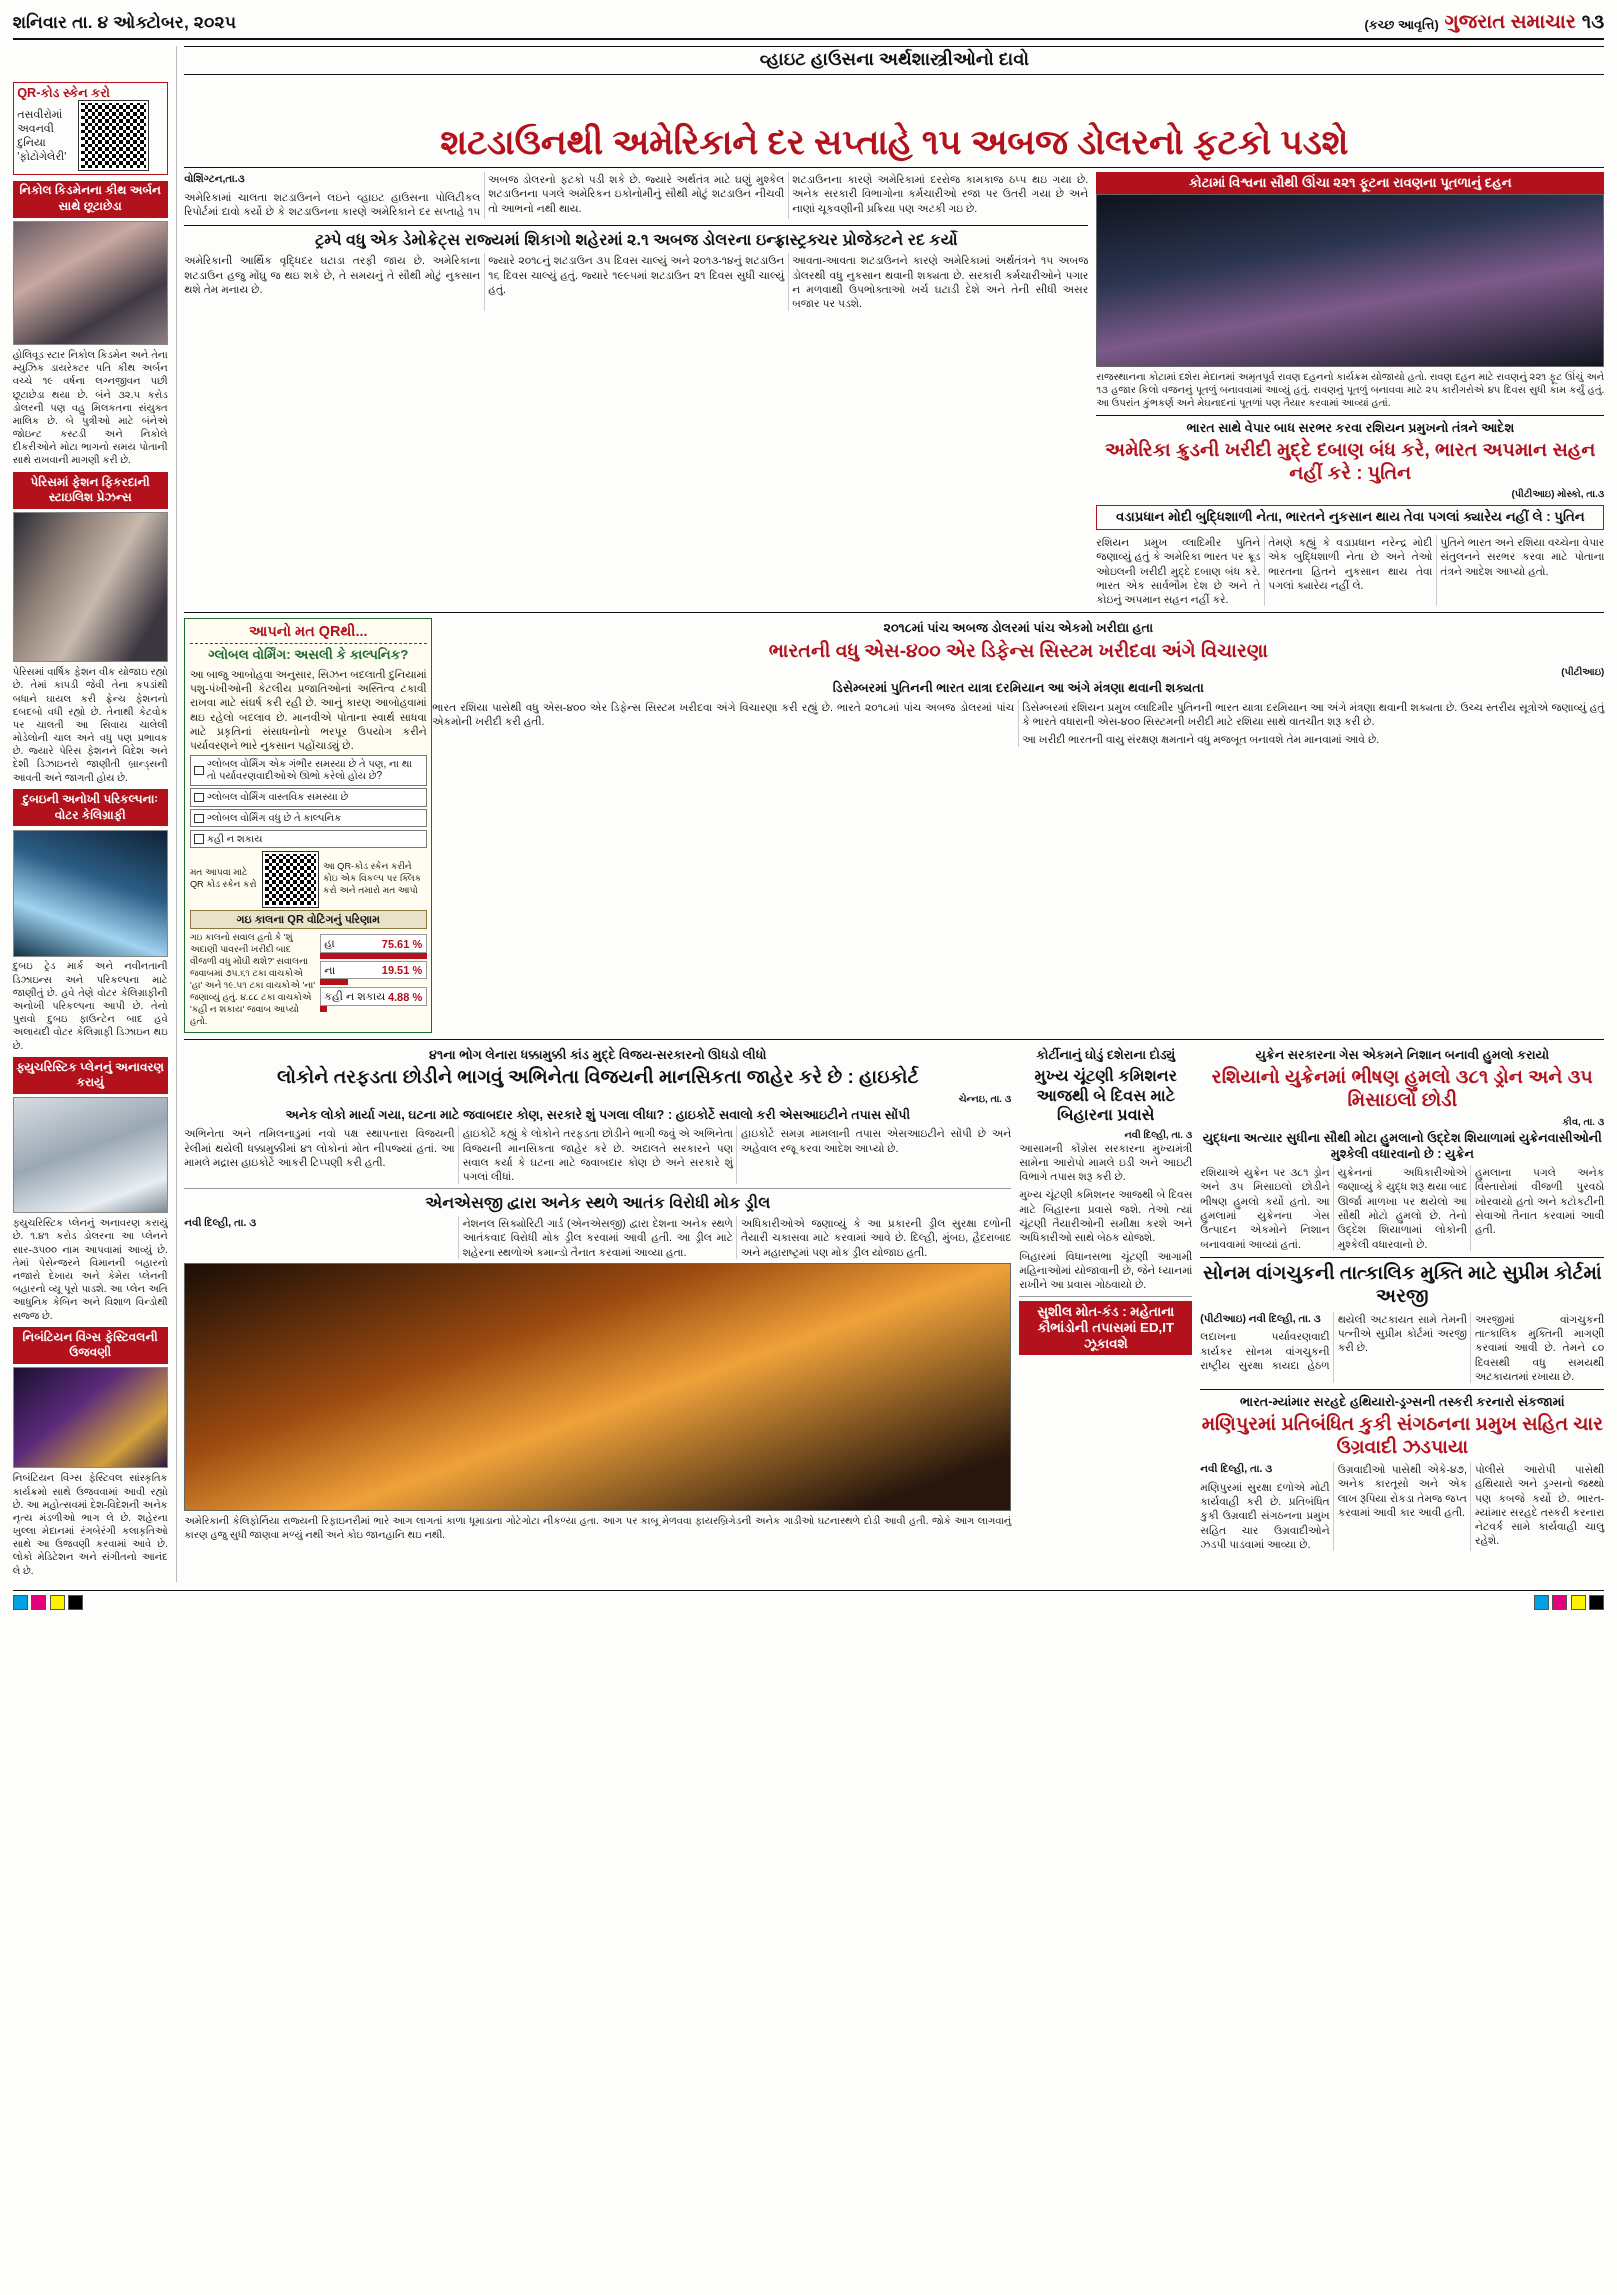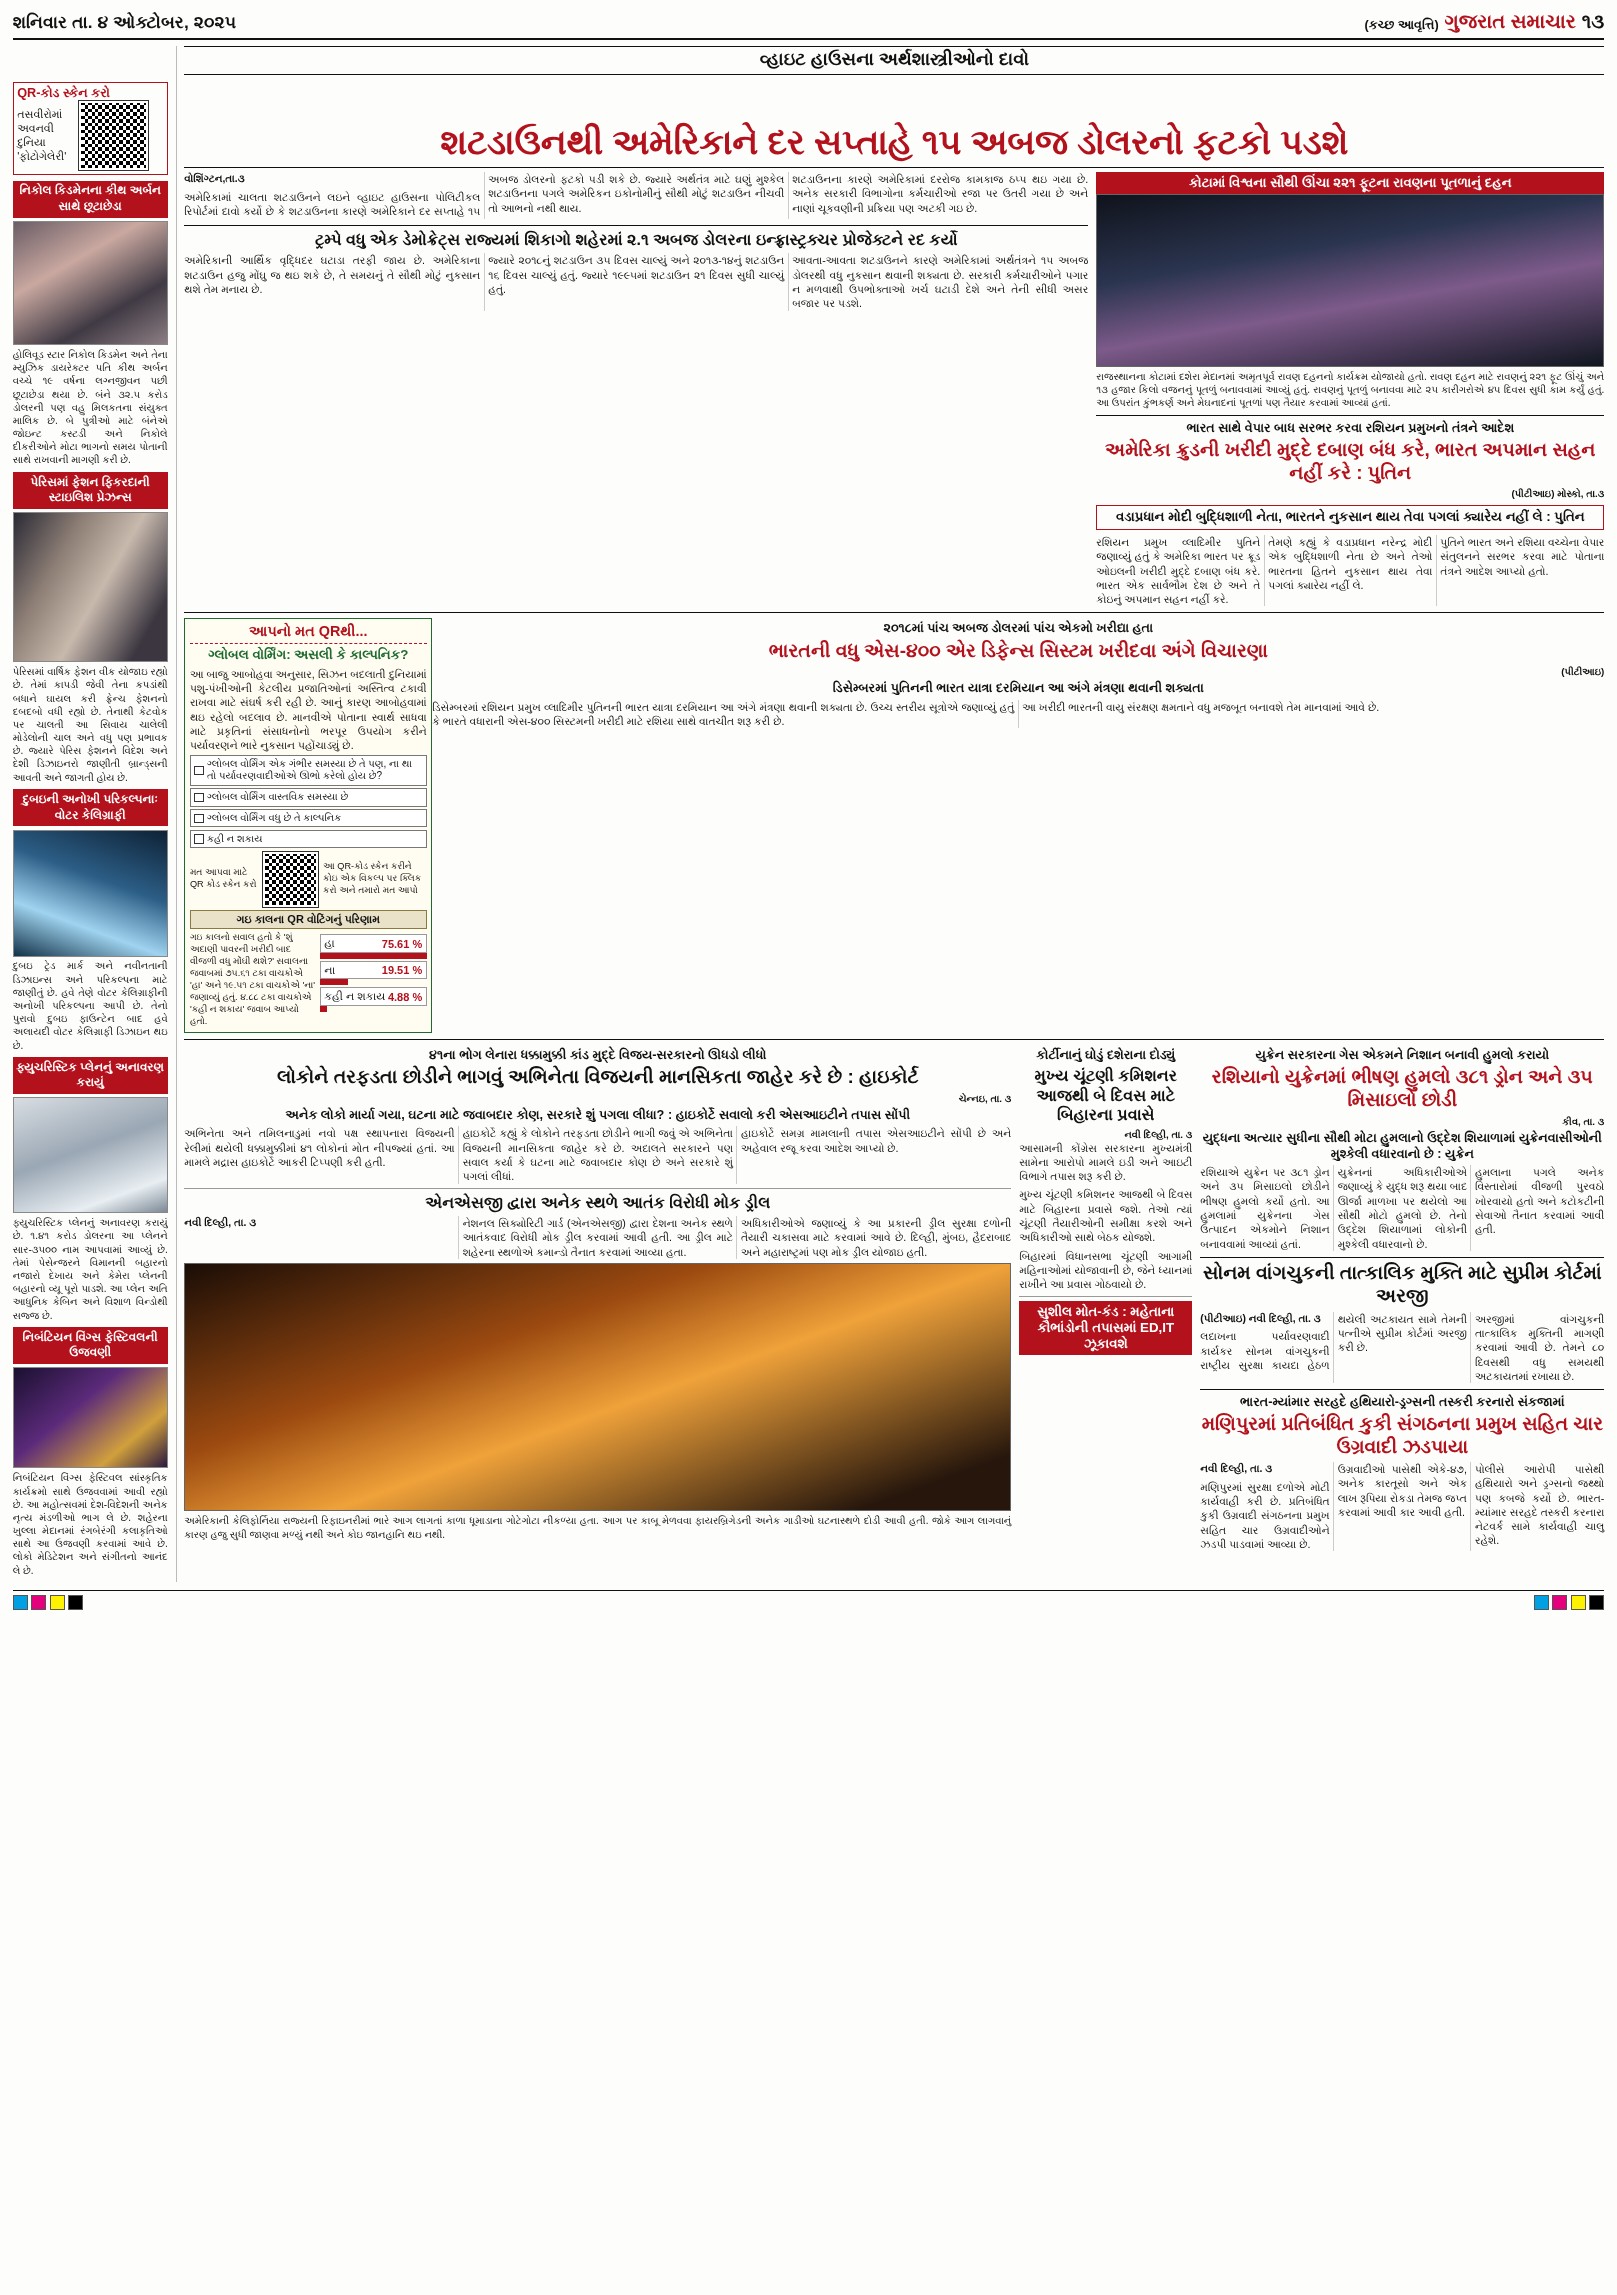--- a/index.html
+++ b/index.html
@@ -395,20 +395,21 @@
             </div>
           </div>
         </div>
 
         <div style="flex:1;">
           <div class="subhead">૨૦૧૮માં પાંચ અબજ ડોલરમાં પાંચ એકમો ખરીદ્યા હતા</div>
           <div class="hl1 hl-red">ભારતની વધુ એસ-૪૦૦ એર ડિફેન્સ સિસ્ટમ ખરીદવા અંગે વિચારણા</div>
           <div class="byline">(પીટીઆઇ)</div>
           <div class="subhead">ડિસેમ્બરમાં પુતિનની ભારત યાત્રા દરમિયાન આ અંગે મંત્રણા થવાની શક્યતા</div>
           <div class="body-txt cols2">
+            <p>ભારત રશિયા પાસેથી વધુ એસ-૪૦૦ એર ડિફેન્સ સિસ્ટમ ખરીદવા અંગે વિચારણા કરી રહ્યું છે. ભારતે ૨૦૧૮માં પાંચ અબજ ડોલરમાં પાંચ એકમોની ખરીદી કરી હતી.</p>
             <p>ડિસેમ્બરમાં રશિયન પ્રમુખ વ્લાદિમીર પુતિનની ભારત યાત્રા દરમિયાન આ અંગે મંત્રણા થવાની શક્યતા છે. ઉચ્ચ સ્તરીય સૂત્રોએ જણાવ્યું હતું કે ભારતે વધારાની એસ-૪૦૦ સિસ્ટમની ખરીદી માટે રશિયા સાથે વાતચીત શરૂ કરી છે.</p>
             <p>આ ખરીદી ભારતની વાયુ સંરક્ષણ ક્ષમતાને વધુ મજબૂત બનાવશે તેમ માનવામાં આવે છે.</p>
           </div>
         </div>
       </div>
 
       <div class="hr"></div>
 
       <div style="display:flex; gap:8px;">
         <div style="flex:1.25;">

